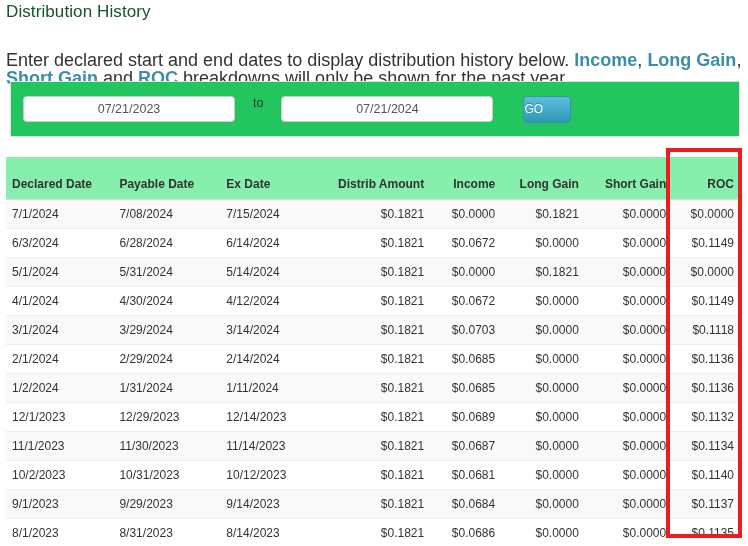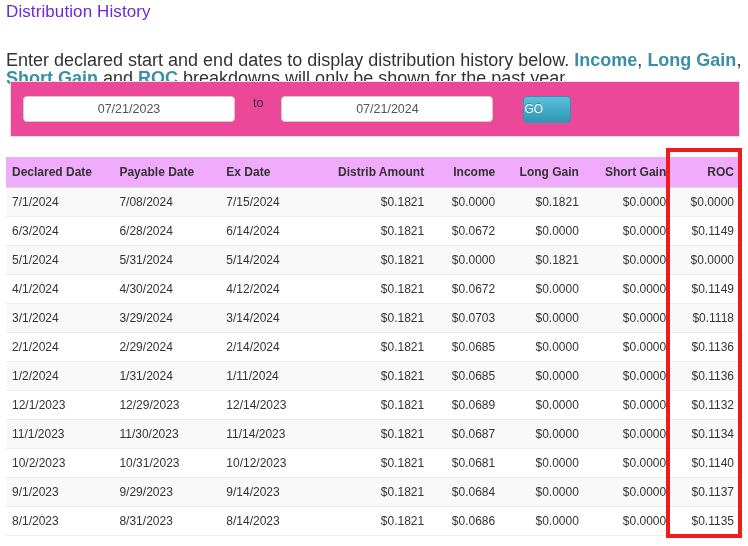--- a/index.html
+++ b/index.html
@@ -21,21 +21,21 @@
     box-sizing: border-box;
   }
 
   
   .page-title {
     position: absolute;
     left: 6px;
     top: 2px;
     font-size: 17px;
     font-weight: normal;
-    color: #6d28d9;
+    color: #14532d;
     letter-spacing: 0.1px;
     margin: 0;
     white-space: nowrap;
   }
 
   
   .intro {
     position: absolute;
     left: 6px;
     top: 33px;
@@ -52,21 +52,21 @@
   }
 
   
   .filter-panel {
     position: absolute;
     left: 10px;
     top: 81px;
     width: 730px;
     height: 56px;
     box-sizing: border-box;
-    background: #ec4899;
+    background: #22c55e;
     border: 1px solid #e2e2e2;
   }
   .filter-row {
     position: absolute;
     left: 0;
     top: 0;
     width: 100%;
     height: 100%;
     display: flex;
     align-items: center;
@@ -115,25 +115,25 @@
     left: 6px;
     top: 157px;
     width: 736px;
   }
   table.dist {
     width: 736px;
     border-collapse: collapse;
     font-size: 12px;
   }
   table.dist thead th {
-    background: #f0abfc;
+    background: #86efac;
     color: #333333;
     font-weight: bold;
     font-size: 12px;
-    padding: 8px 8px 8px 6px;
+    padding: 20px 8px 8px 6px;
     border-bottom: 1px solid #dddddd;
     white-space: nowrap;
   }
   table.dist tbody td {
     padding: 7px 8px 7px 6px;
     border-bottom: 1px solid #eeeeee;
     color: #333333;
     white-space: nowrap;
   }
   table.dist tbody tr:nth-child(odd) td {

